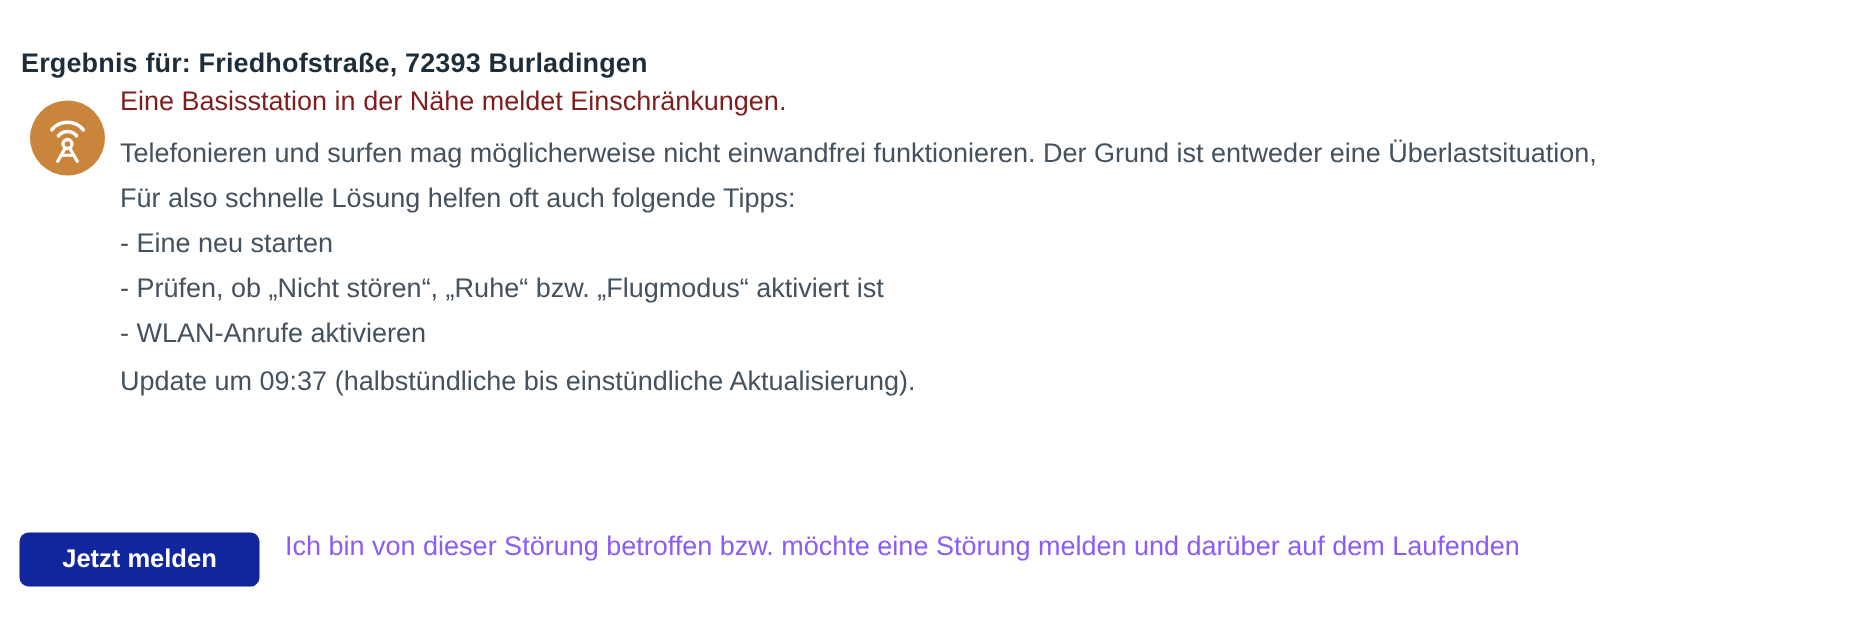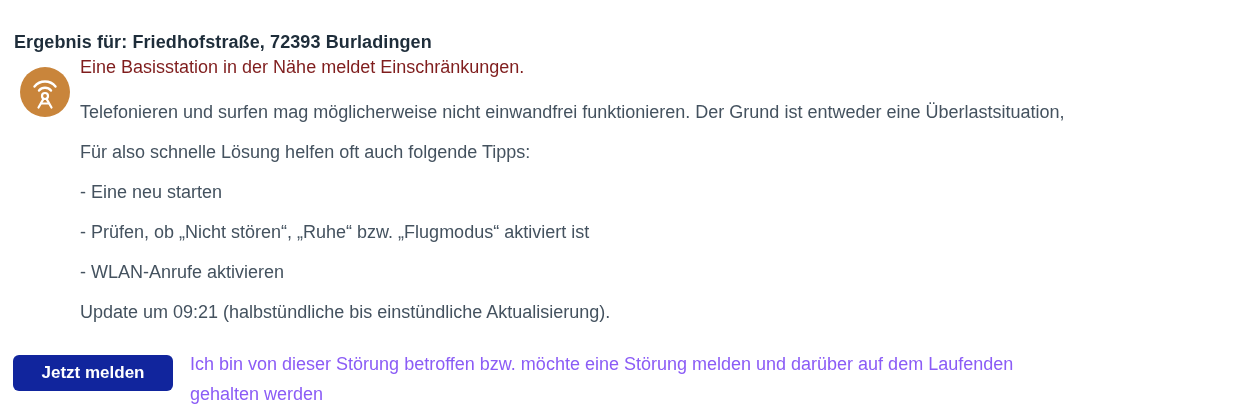--- a/index.html
+++ b/index.html
@@ -37,21 +37,21 @@
     color: #7f1d1d;
   }
   .alert-body {
     position: absolute;
     left: 80px; top: 87px;
     font-size: 18px;
     line-height: 30px;
     color: #44525f;
     width: 1060px;
   }
-  .alert-body .msg-line { white-space: nowrap; margin-top: 10px; }
+  .alert-body .msg-line { white-space: nowrap; }
   .update-line { margin-top: 2px; white-space: nowrap; }
   .report-button {
     position: absolute;
     left: 13px; top: 355px;
     width: 160px; height: 36px;
     background: #11259d;
     color: #ffffff;
     border: none;
     border-radius: 6px;
     font-family: "Liberation Sans", sans-serif;
@@ -92,21 +92,20 @@
 </div>
 
 <div class="alert-heading">Eine Basisstation in der Nähe meldet Einschränkungen.</div>
 
 <div class="alert-body">
   <div class="msg-line">Telefonieren und surfen mag möglicherweise nicht einwandfrei funktionieren. Der Grund ist entweder eine Überlastsituation,</div>
   <div class="msg-line">Für also schnelle Lösung helfen oft auch folgende Tipps:</div>
   <div class="msg-line">- Eine neu starten</div>
   <div class="msg-line">- Prüfen, ob „Nicht stören“, „Ruhe“ bzw. „Flugmodus“ aktiviert ist</div>
   <div class="msg-line">- WLAN-Anrufe aktivieren</div>
-  <div class="msg-line update-line">Update um 09:21 (halbstündliche bis einstündliche Aktualisierung).</div>
+  <div class="msg-line update-line">Update um 09:37 (halbstündliche bis einstündliche Aktualisierung).</div>
 </div>
 
 <button class="report-button">Jetzt melden</button>
 
 <div class="report-description">
   <div class="desc-line">Ich bin von dieser Störung betroffen bzw. möchte eine Störung melden und darüber auf dem Laufenden</div>
-  <div class="desc-line">gehalten werden</div>
 </div>
 
 </body></html>

